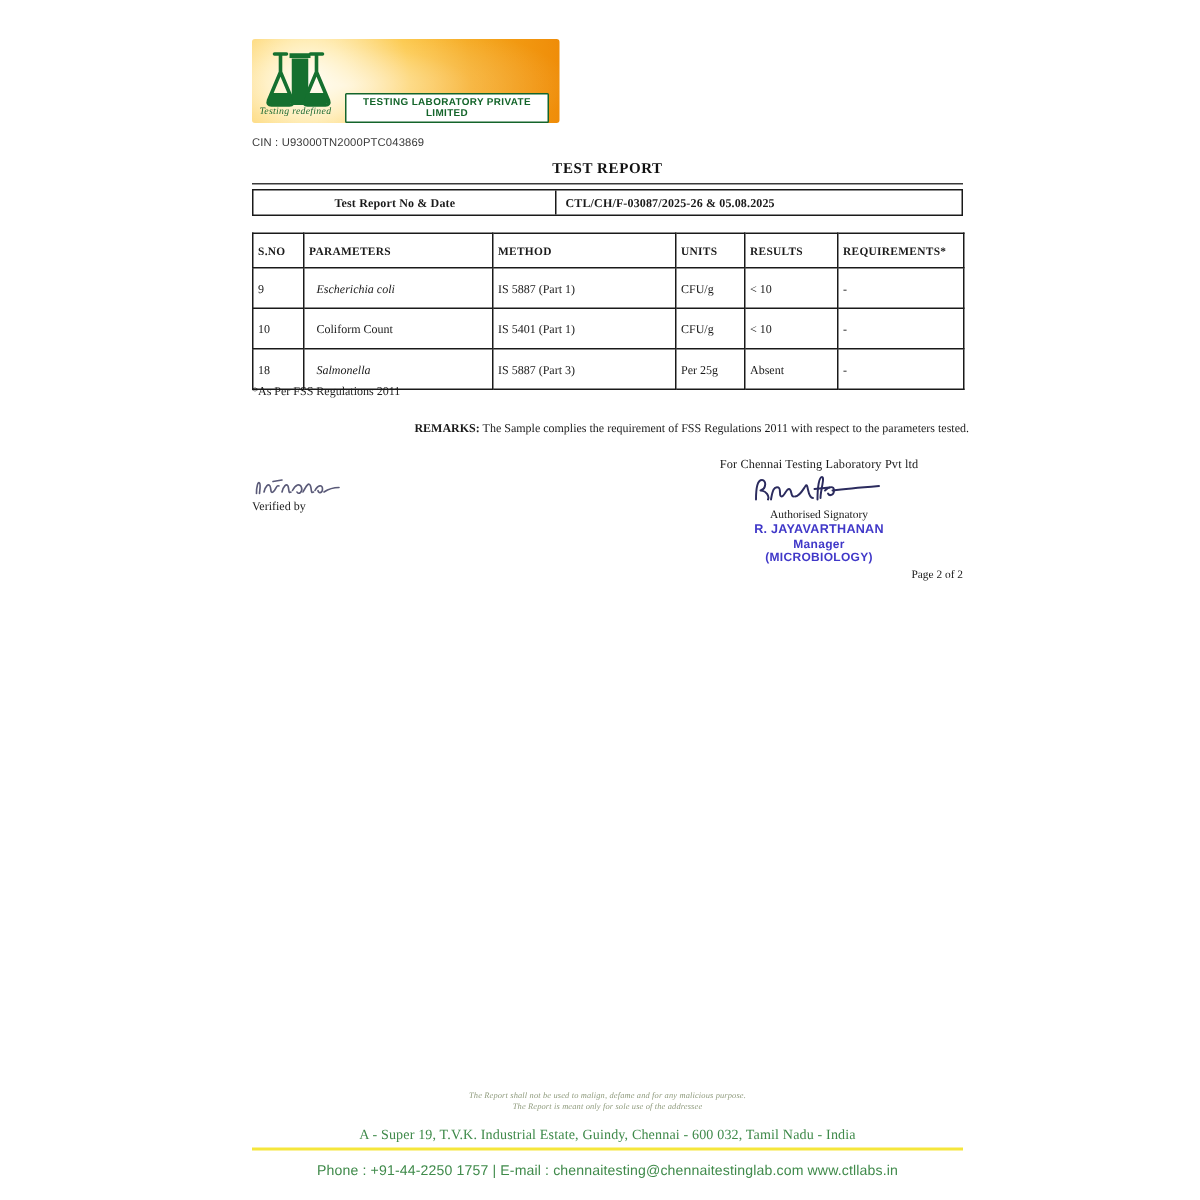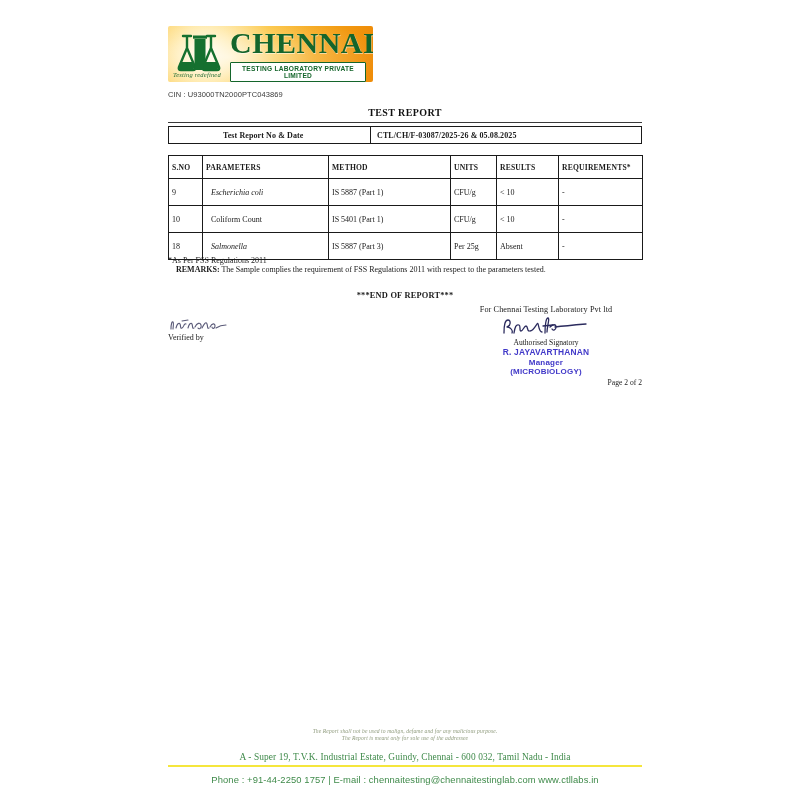--- a/index.html
+++ b/index.html
@@ -199,24 +199,25 @@
   
   .note-asterisk {
     position: absolute;
     left: 168px;
     top: 256px;
     font-size: 8px;
   }
   .remarks {
     position: absolute;
     left: 176px;
-    top: 264px;
+    top: 280px;
     width: 470px;
     font-size: 8px;
     line-height: 11px;
+    text-align: right;
   }
   .remarks b { font-weight: bold; }
   .remarks .line2 {
     padding-left: 62px;
   }
   .end-report {
     position: absolute;
     left: 168px;
     top: 291px;
     width: 474px;
@@ -336,21 +337,20 @@
             <path d="M9 6 L17 6 M13 6 L13 18 L5 37 Q4 40 7 40 L19 40 Q22 40 21 37 L13 18"></path>
             <path d="M33 6 L41 6 M37 6 L37 18 L29 37 Q28 40 31 40 L43 40 Q46 40 45 37 L37 18"></path>
           </g>
           <rect x="20.5" y="9" width="11" height="31" fill="#15702f"></rect>
           <rect x="19" y="5.5" width="14" height="3.2" fill="#15702f"></rect>
           <path d="M6.5 32 L19.5 32 Q21.5 36 20.5 38 Q19.5 40 17 40 L8 40 Q5.5 40 5 38 Q4.6 35.6 6.5 32 Z" fill="#15702f"></path>
           <path d="M30.5 32 L43.5 32 Q45.5 36 44.5 38 Q43.5 40 41 40 L32 40 Q29.5 40 29 38 Q28.6 35.6 30.5 32 Z" fill="#15702f"></path>
         </svg>
       </div>
       <div class="tagline">Testing redefined</div>
-      <div class="brand">CHENNAI</div>
       <div class="sub">TESTING LABORATORY PRIVATE LIMITED</div>
     </div>
   </div>
 
   <div class="cin">CIN : U93000TN2000PTC043869</div>
   <div class="doc-title">TEST REPORT</div>
   <div class="rule-top"></div>
 
   <div class="refbox">
     <div class="lbl">Test Report No &amp; Date</div>
@@ -406,21 +406,20 @@
 
   <div class="note-asterisk">*As Per FSS Regulations 2011</div>
 
   <div class="remarks">
     <div>
       <b>REMARKS:</b>
       <span>The Sample complies the requirement of FSS Regulations 2011 with respect to the parameters tested.</span>
     </div>
   </div>
 
-  <div class="end-report">***END OF REPORT***</div>
 
   <div class="sig-right">
     <div class="for-line">For Chennai Testing Laboratory Pvt ltd</div>
     <div class="sig-scribble">
       <svg width="96" height="24" viewBox="0 0 96 24" xmlns="http://www.w3.org/2000/svg">
         <g fill="none" stroke="#2b2b5e" stroke-width="1.3" stroke-linecap="round" stroke-linejoin="round">
           <path d="M6 18 C6 10, 7 5, 10 5 C13 5, 13 11, 9 12 C13 12, 15 16, 14 18"></path>
           <path d="M16 18 C17 12, 18 9, 21 10 C23 11, 21 16, 23 16 C25 16, 26 11, 28 11 C30 11, 29 16, 31 16"></path>
           <path d="M32 16 C35 16, 37 12, 39 9 C41 6, 40 17, 44 17"></path>
           <path d="M47 18 C47 10, 48 3, 50 3 C52 3, 49 12, 49 17"></path>

